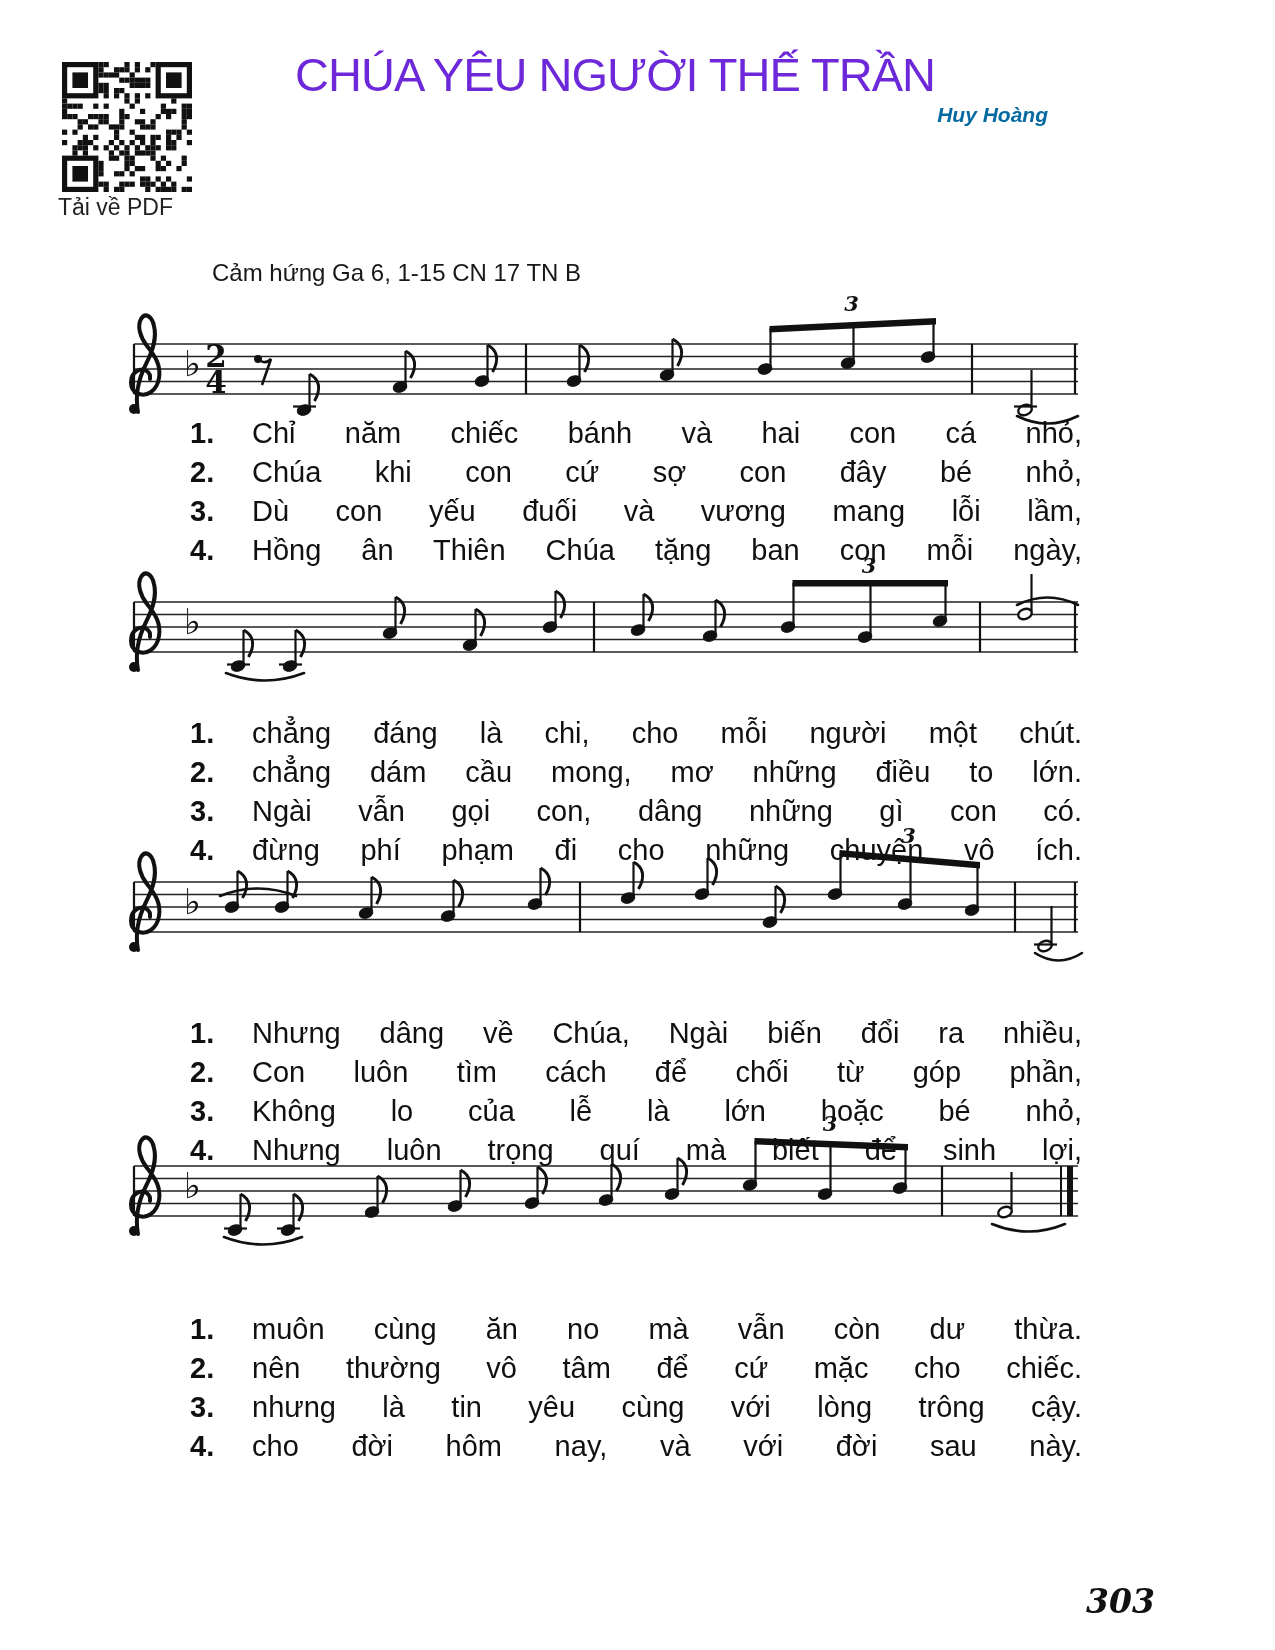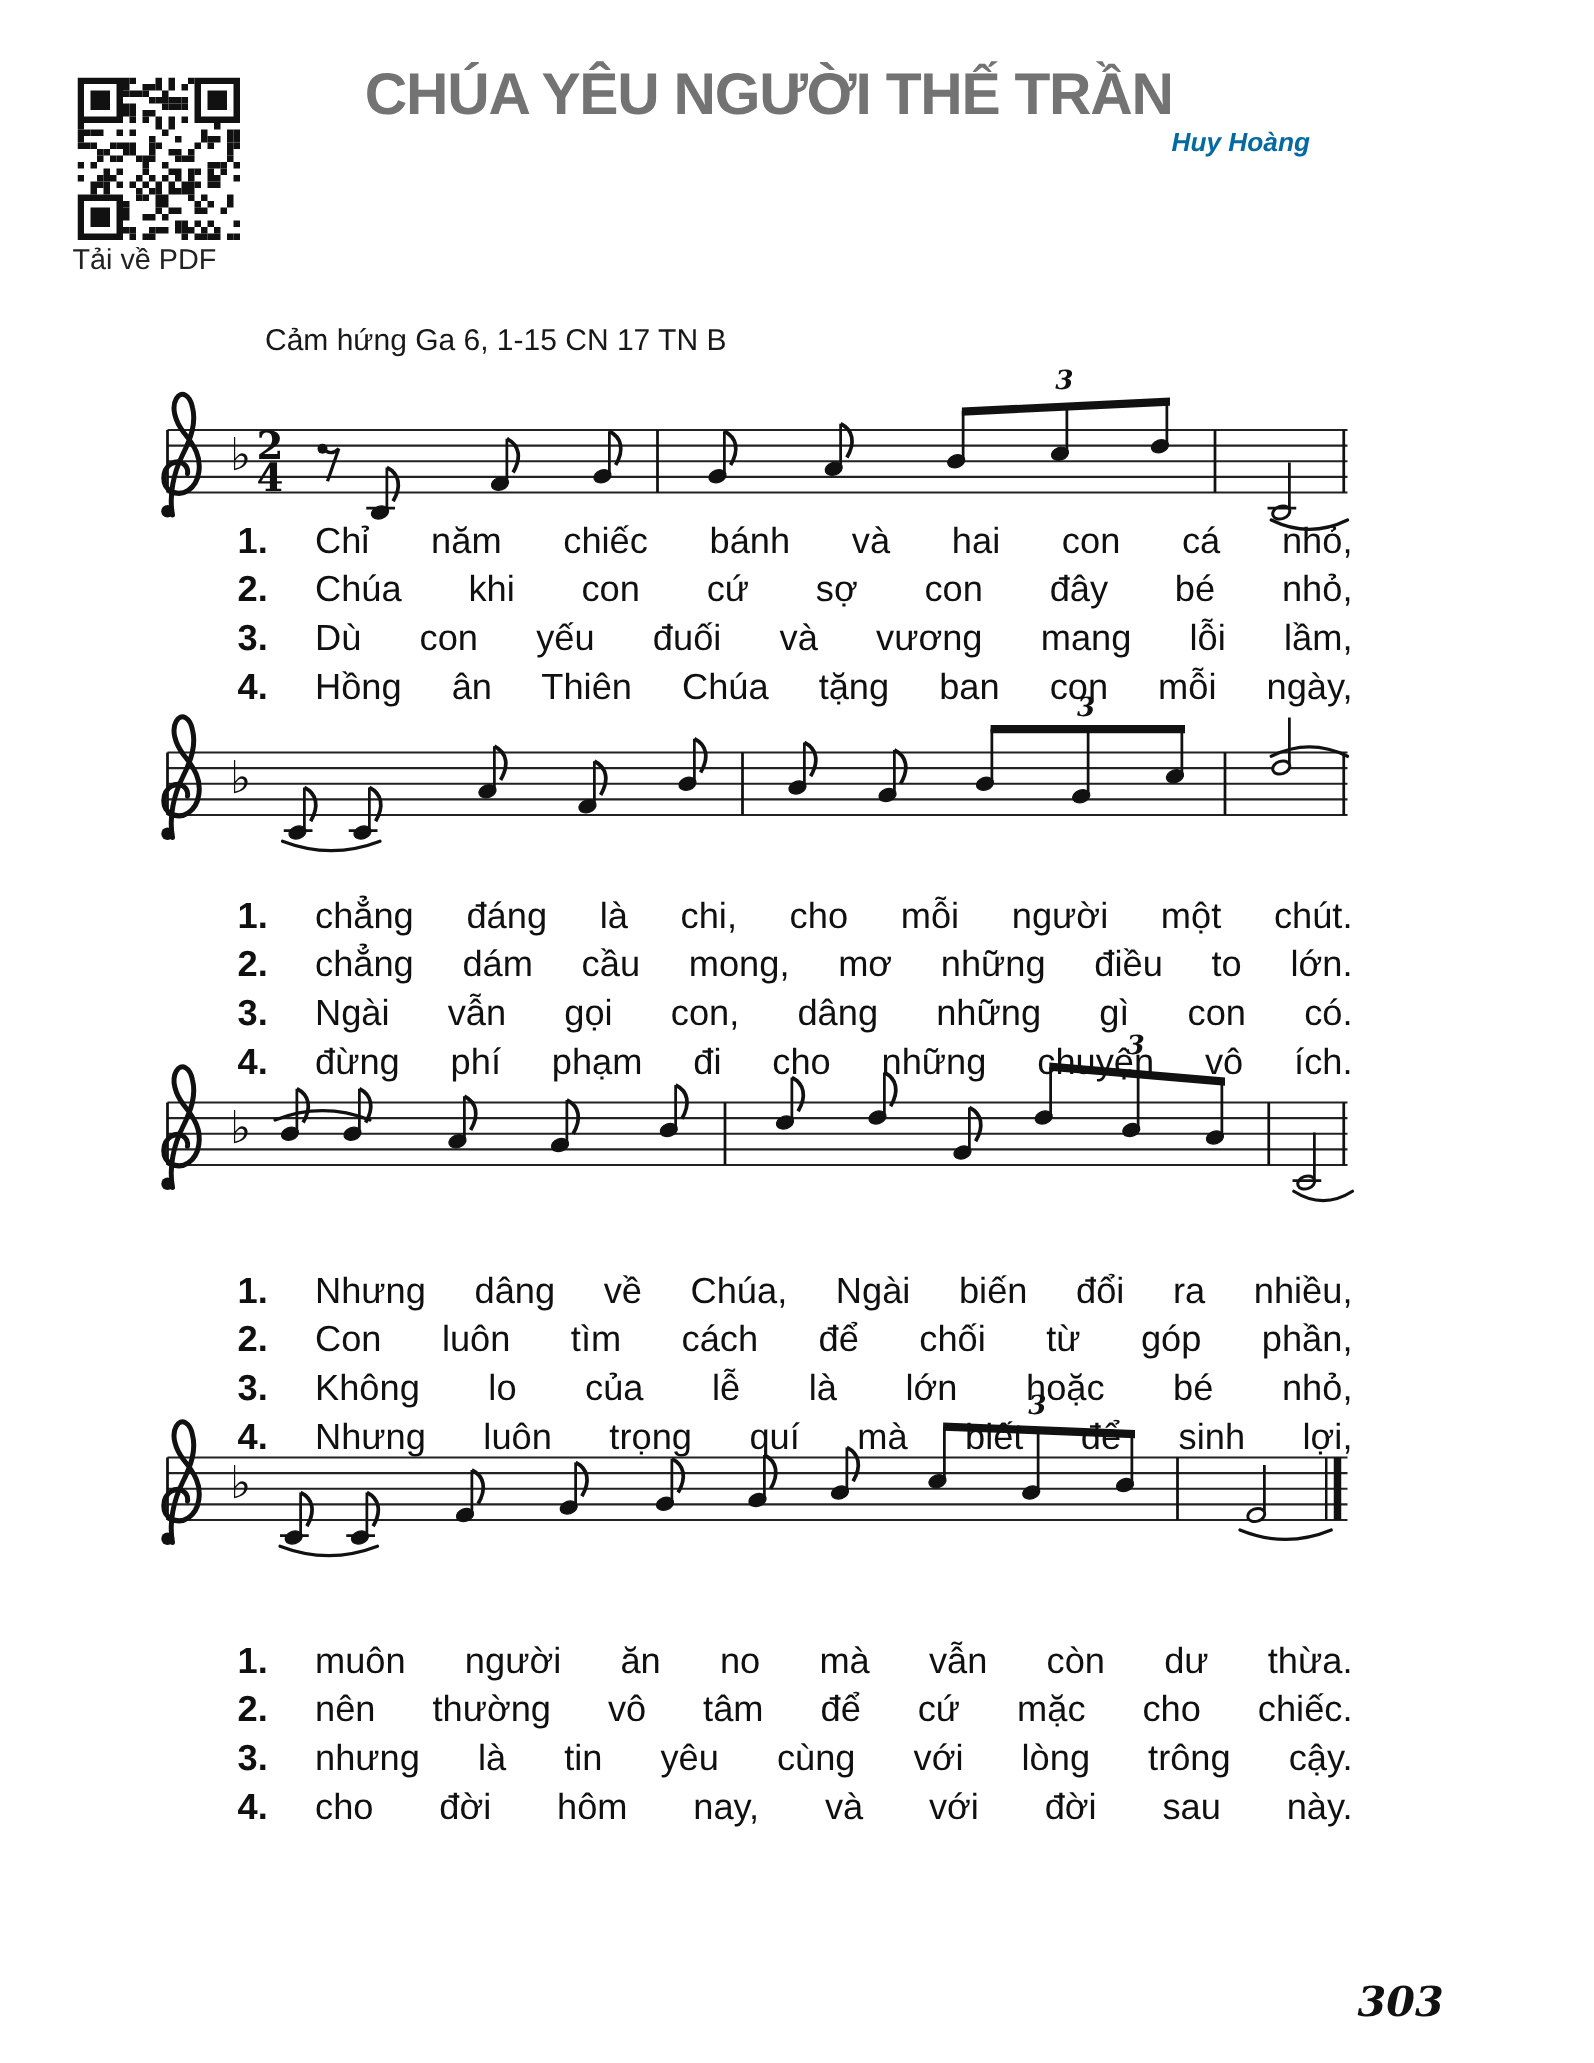--- a/index.html
+++ b/index.html
@@ -2,21 +2,21 @@
 <html><head>
 <meta charset="utf-8">
 <style>
   html,body{margin:0;padding:0;}
   body{
     width:1275px;height:1650px;position:relative;background:#ffffff;
     font-family:"Liberation Sans", sans-serif;color:#141414;overflow:hidden;
   }
   .title{
     position:absolute;top:16px;left:0;width:1230px;text-align:center;
-    font-size:47px;font-weight:bold;letter-spacing:-1px;color:#737373;
+    font-size:47px;font-weight:normal;letter-spacing:-1px;color:#6d28d9;
   }
   .composer{
     position:absolute;top:103px;right:227px;font-size:21px;
     font-weight:bold;font-style:italic;color:#0369a1;
   }
   .qr{position:absolute;top:62px;left:62px;width:130px;height:130px;cursor:pointer;}
   .qr-label{position:absolute;top:194px;left:58px;font-size:23px;color:#222;cursor:pointer;}
   .caption{position:absolute;top:259px;left:212px;font-size:24px;color:#181818;}
   .staff{position:absolute;left:120px;width:980px;height:140px;}
   .staff svg{overflow:visible;display:block;}
@@ -578,21 +578,21 @@
       <span class="lyric-words">Không lo của lễ là lớn hoặc bé nhỏ,</span>
     </div>
     <div class="lyric-line">
       <span class="lyric-num">4.</span>
       <span class="lyric-words">Nhưng luôn trọng quí mà biết để sinh lợi,</span>
     </div>
   </div>
 <div class="verse v4">
     <div class="lyric-line">
       <span class="lyric-num">1.</span>
-      <span class="lyric-words">muôn người ăn no mà vẫn còn dư thừa.</span>
+      <span class="lyric-words">muôn cùng ăn no mà vẫn còn dư thừa.</span>
     </div>
     <div class="lyric-line">
       <span class="lyric-num">2.</span>
       <span class="lyric-words">nên thường vô tâm để cứ mặc cho chiếc.</span>
     </div>
     <div class="lyric-line">
       <span class="lyric-num">3.</span>
       <span class="lyric-words">nhưng là tin yêu cùng với lòng trông cậy.</span>
     </div>
     <div class="lyric-line">

